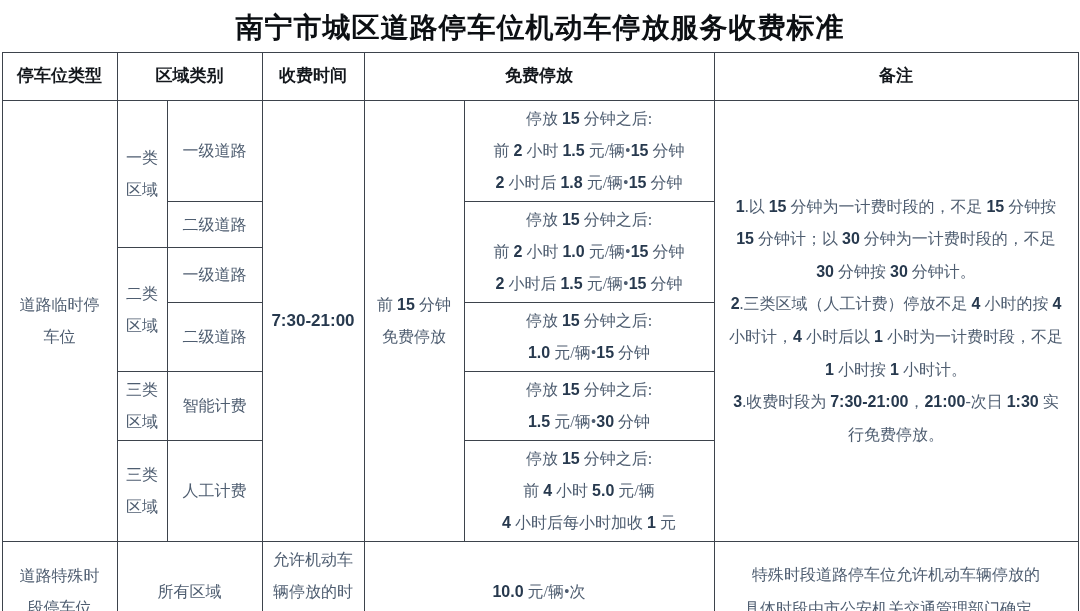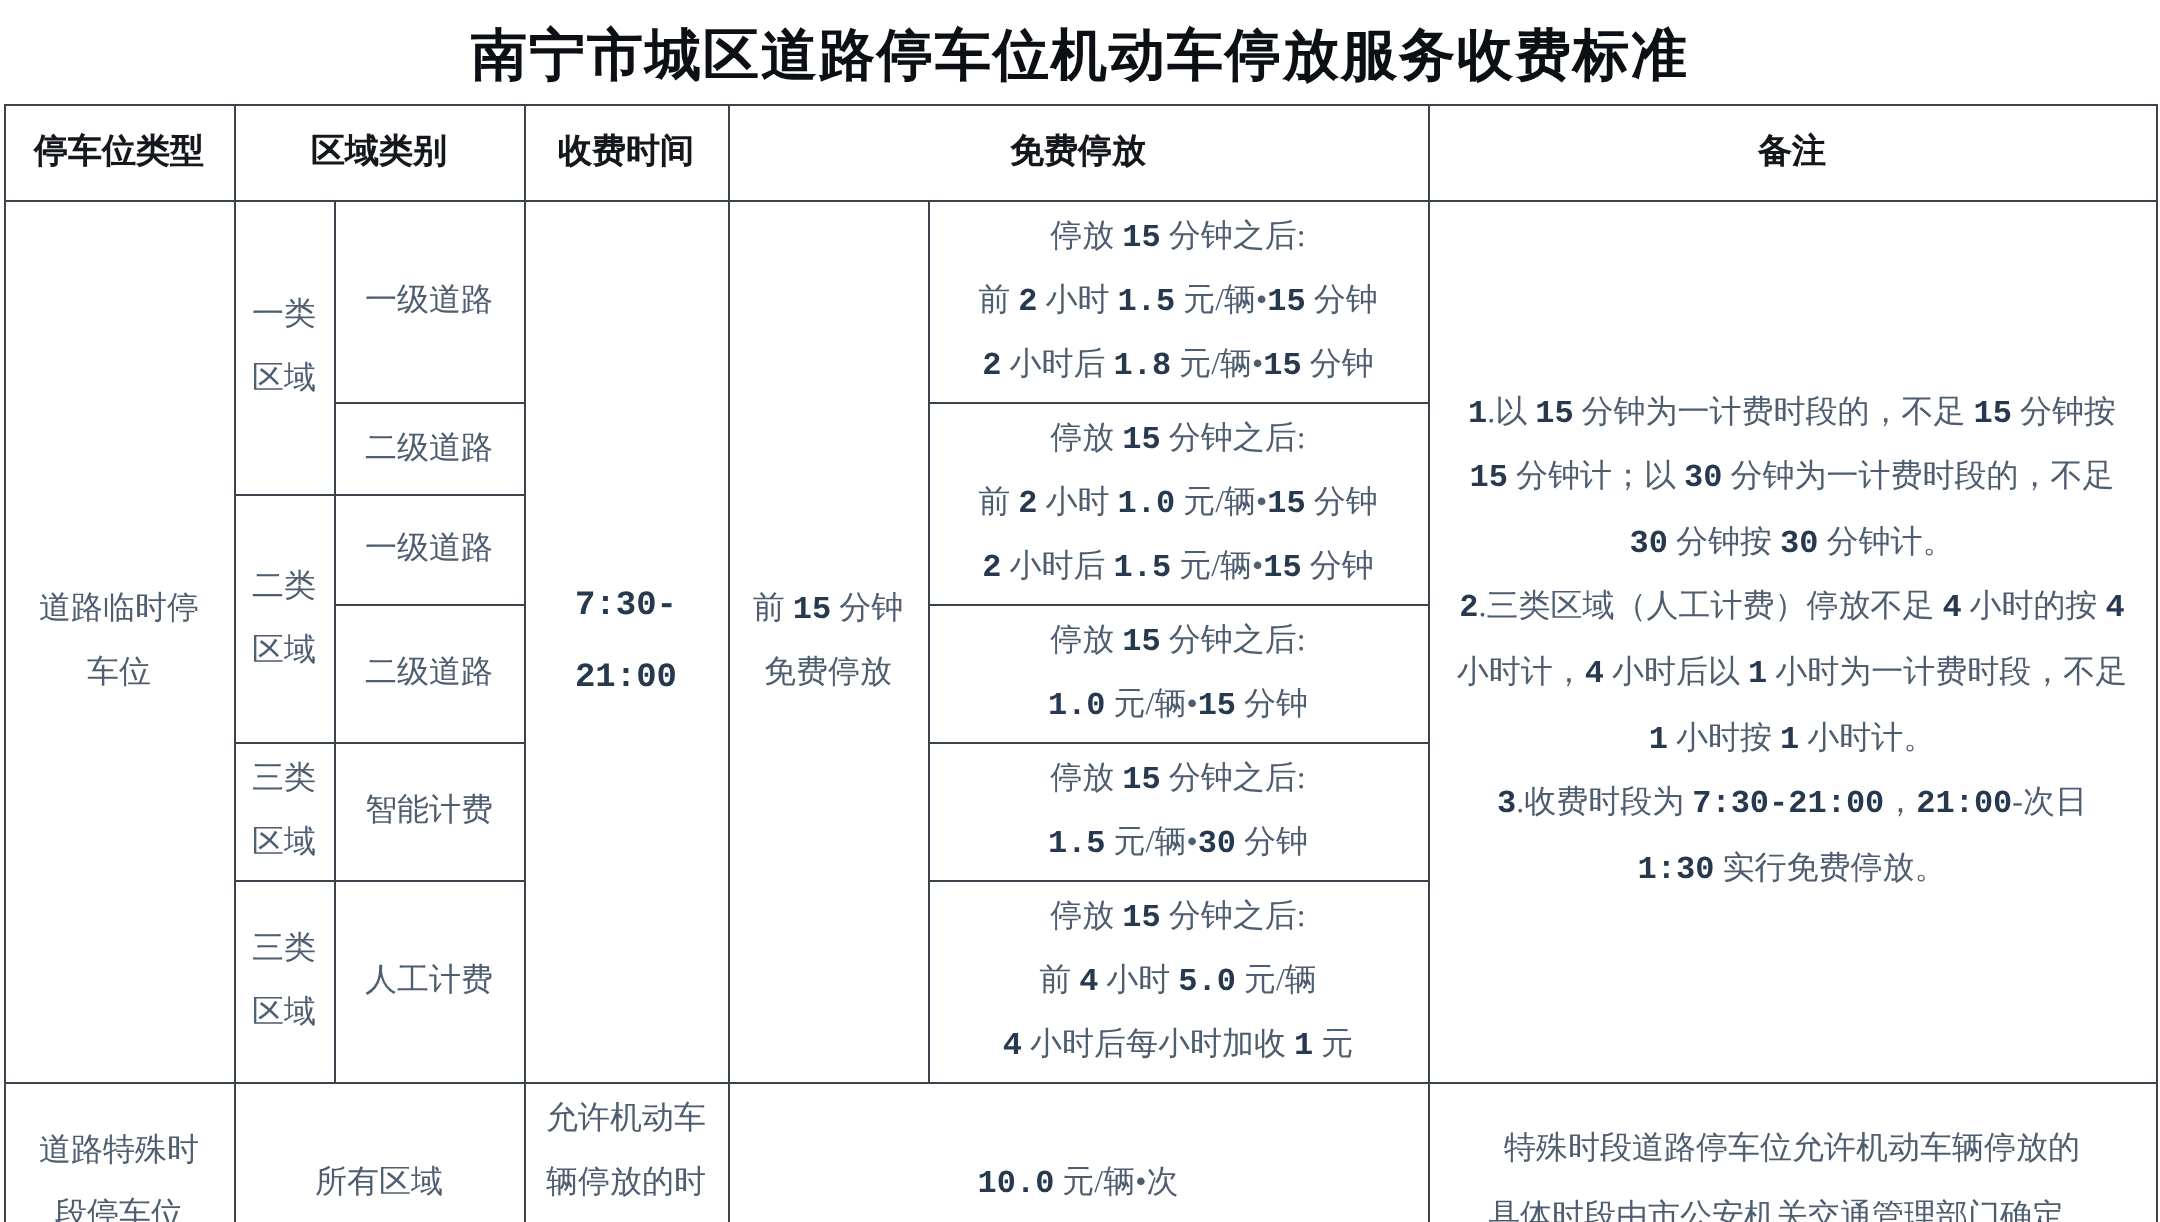--- a/index.html
+++ b/index.html
@@ -39,21 +39,21 @@
   }
   .fee-table th{
     color:#14181d;
     font-size:17px;
     font-weight:bold;
     line-height:1.3;
   }
   .fee-table td b{
     font-weight:bold;
     color:#27394e;
-    font-family:Liberation Mono, monospace;
+    font-family:Liberation Sans, sans-serif;
   }
   td.notes-cell{
     text-align:center;
     padding:0 13px;
     line-height:2.04;
   }
   td.time-cell{font-size:17px;}
   td.remark-center{line-height:2.1;}
 </style>
 </head>

